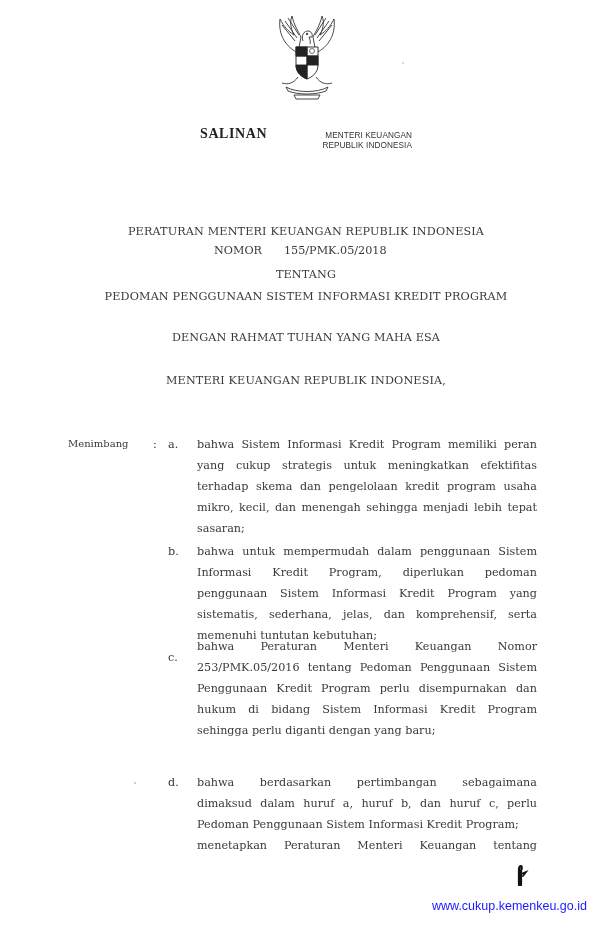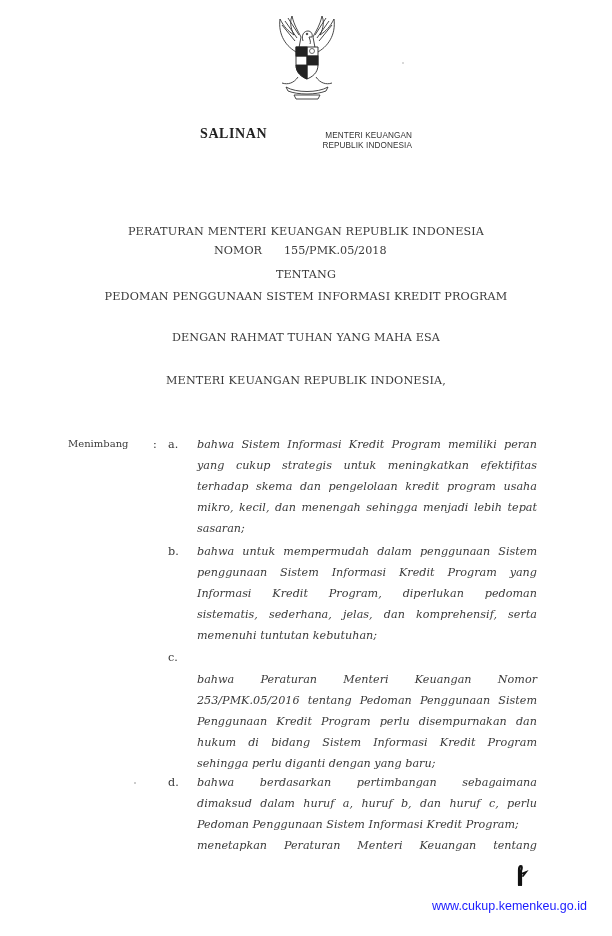--- a/index.html
+++ b/index.html
@@ -9,21 +9,21 @@
     }
     .emblem { position: absolute; left: 268px; top: 13px; width: 78px; height: 90px; }
     .hdr { position: absolute; left: 200px; width: 212px; text-align: right; font-family: "Liberation Sans", sans-serif; font-size: 8.2px; color: #333; letter-spacing: 0.1px; margin-top: 28px; }
     .salinan { position: absolute; left: 200px; top: 126px; width: 212px; text-align: left; font-family: "Liberation Serif", serif; font-weight: bold; font-size: 14px; color: #222; letter-spacing: 0.6px; }
     .title { position: absolute; left: 0; width: 612px; text-align: center; font-size: 11.2px; letter-spacing: 0.15px; color: #3a3a3a; }
     .nomor-lbl { position: absolute; left: 214px; top: 244px; font-size: 11.2px; }
     .nomor-val { position: absolute; left: 284px; top: 244px; font-size: 11.2px; }
     .menimbang { position: absolute; left: 68px; top: 438px; font-size: 10px; }
     .colon { position: absolute; left: 153px; top: 438px; font-size: 11.2px; }
     .item-letter { position: absolute; left: 168px; font-size: 11.2px; }
-    .para { position: absolute; left: 197px; width: 340px; font-size: 11.2px; line-height: 21px; text-align: justify; font-style: italic; }
+    .para { position: absolute; left: 197px; width: 340px; font-size: 11.2px; line-height: 21px; text-align: justify; }
     .line { display: block; text-align: justify; text-align-last: justify; height: 21px; white-space: nowrap; }
     .line.last { text-align-last: left; }
     .paraf { position: absolute; left: 515px; top: 864px; width: 14px; height: 22px; }
     .url { position: absolute; left: 432px; top: 899px; font-family: "Liberation Sans", sans-serif; font-size: 12.5px; color: #1a1aff; }
     .speck { position: absolute; width: 2px; height: 2px; background: #bbb; border-radius: 1px; }
   </style>
 </head>
 <body>
 
 <div class="emblem">
@@ -77,28 +77,28 @@
   <span class="line">bahwa Sistem Informasi Kredit Program memiliki peran</span>
   <span class="line">yang cukup strategis untuk meningkatkan efektifitas</span>
   <span class="line">terhadap skema dan pengelolaan kredit program usaha</span>
   <span class="line">mikro, kecil, dan menengah sehingga menjadi lebih tepat</span>
   <span class="line last">sasaran;</span>
 </div>
 
 <div class="item-letter" style="top:545px;">b.</div>
 <div class="para" style="top:541px;">
   <span class="line">bahwa untuk mempermudah dalam penggunaan Sistem</span>
+  <span class="line">Informasi Kredit Program, diperlukan pedoman</span>
   <span class="line">penggunaan Sistem Informasi Kredit Program yang</span>
-  <span class="line">Informasi Kredit Program, diperlukan pedoman</span>
   <span class="line">sistematis, sederhana, jelas, dan komprehensif, serta</span>
   <span class="line last">memenuhi tuntutan kebutuhan;</span>
 </div>
 
 <div class="item-letter" style="top:651px;">c.</div>
-<div class="para" style="top:669px;">
+<div class="para" style="top:636px;">
   <span class="line">bahwa Peraturan Menteri Keuangan Nomor</span>
   <span class="line">253/PMK.05/2016 tentang Pedoman Penggunaan Sistem</span>
   <span class="line">Penggunaan Kredit Program perlu disempurnakan dan</span>
   <span class="line">hukum di bidang Sistem Informasi Kredit Program</span>
   <span class="line last">sehingga perlu diganti dengan yang baru;</span>
 </div>
 
 <div class="item-letter" style="top:776px;">d.</div>
 <div class="para" style="top:772px;">
   <span class="line">bahwa berdasarkan pertimbangan sebagaimana</span>

